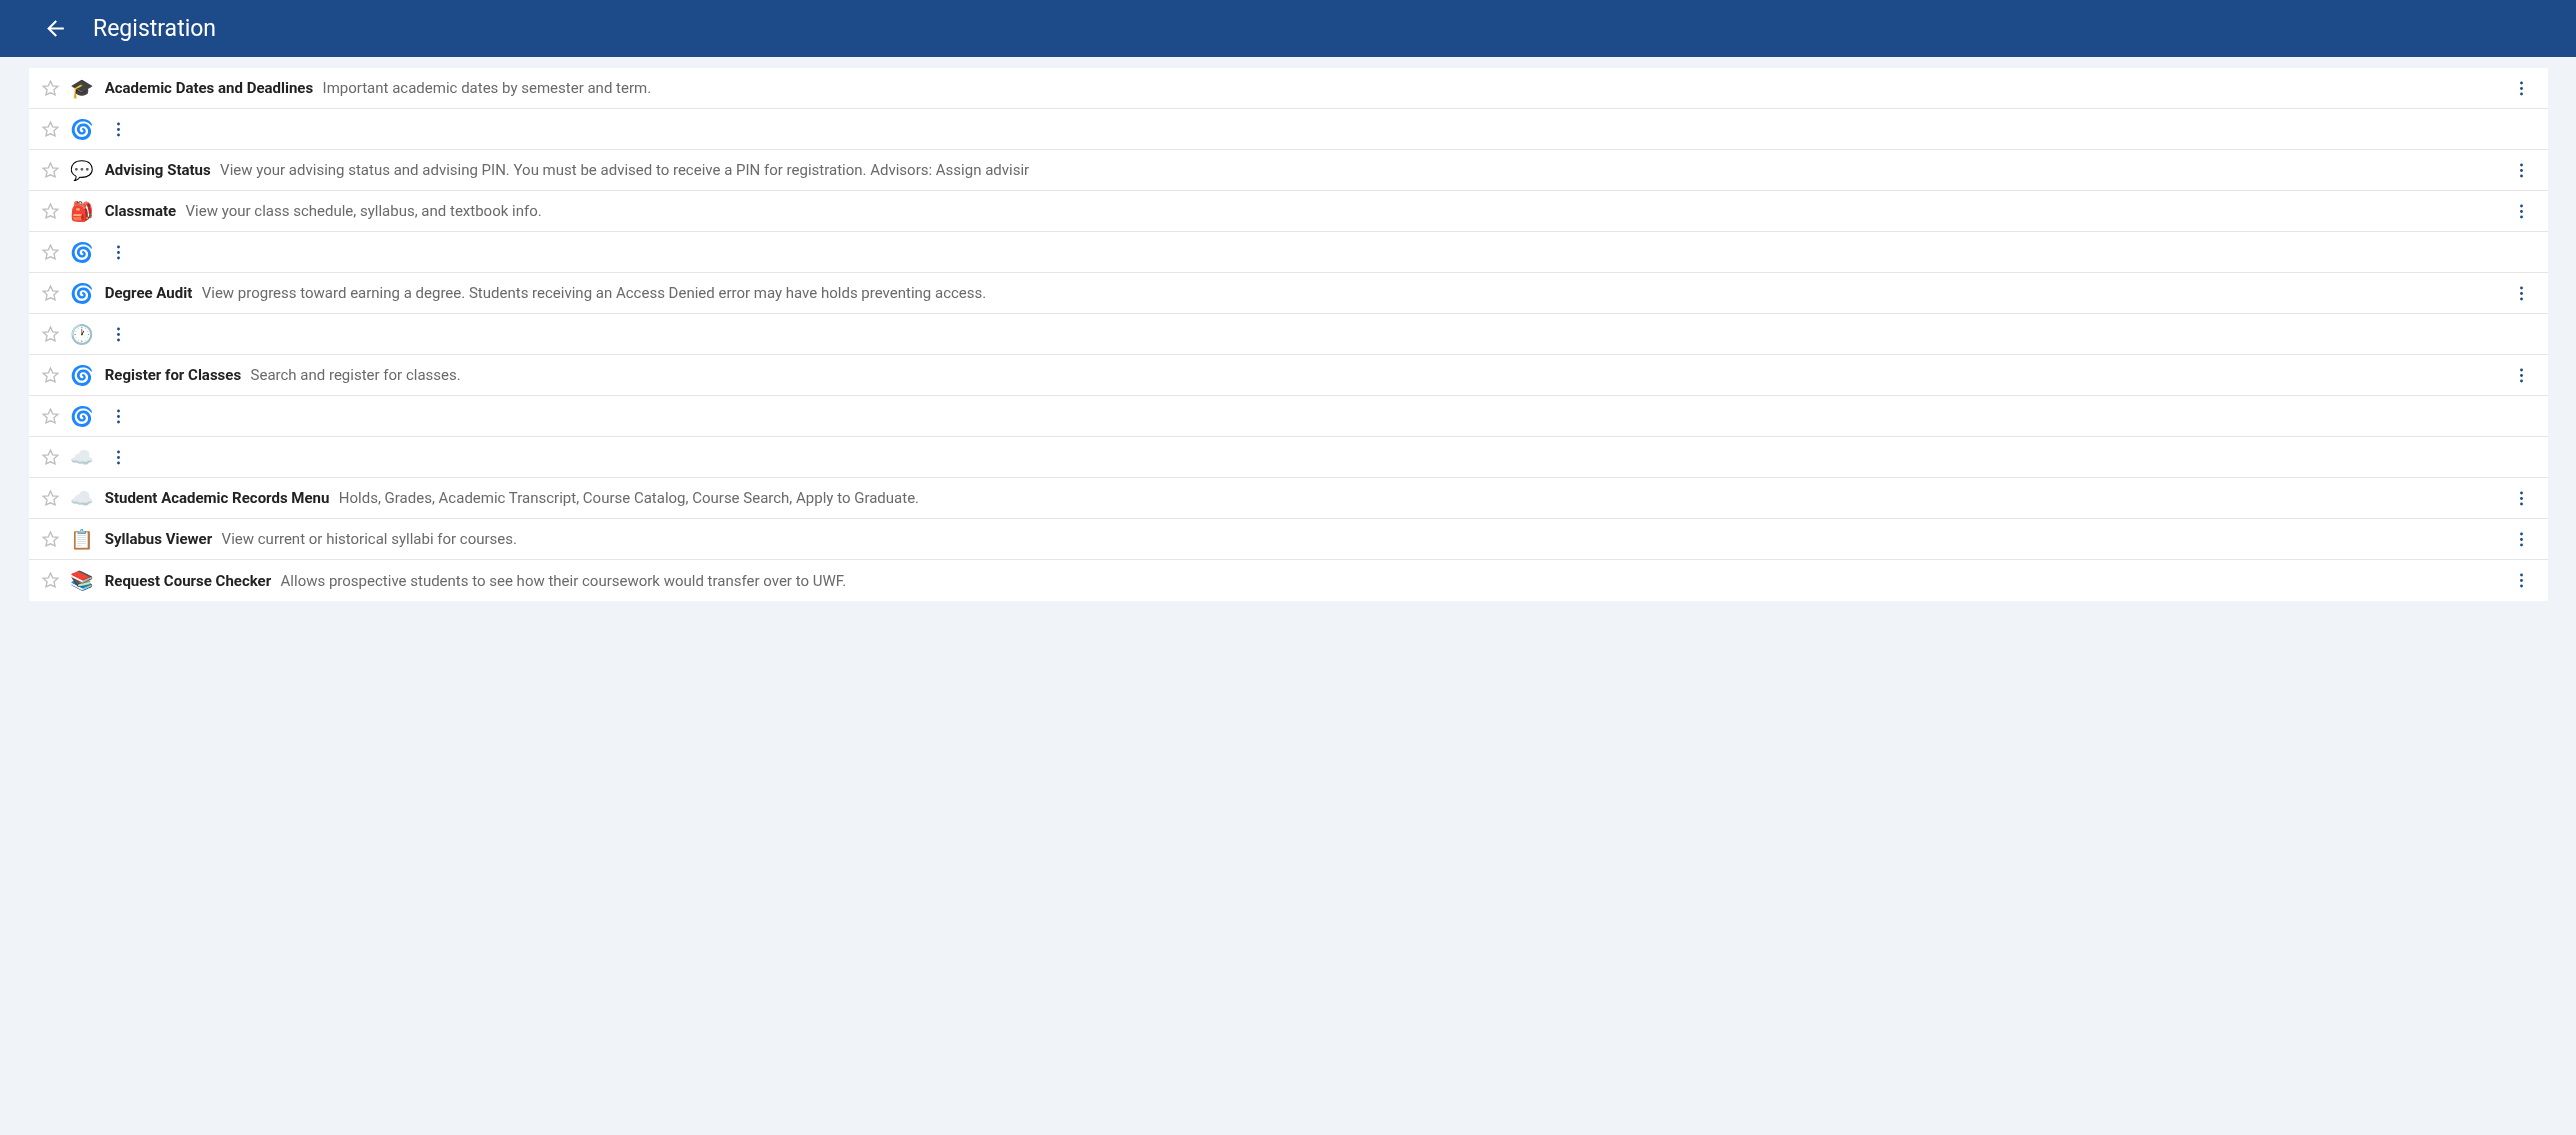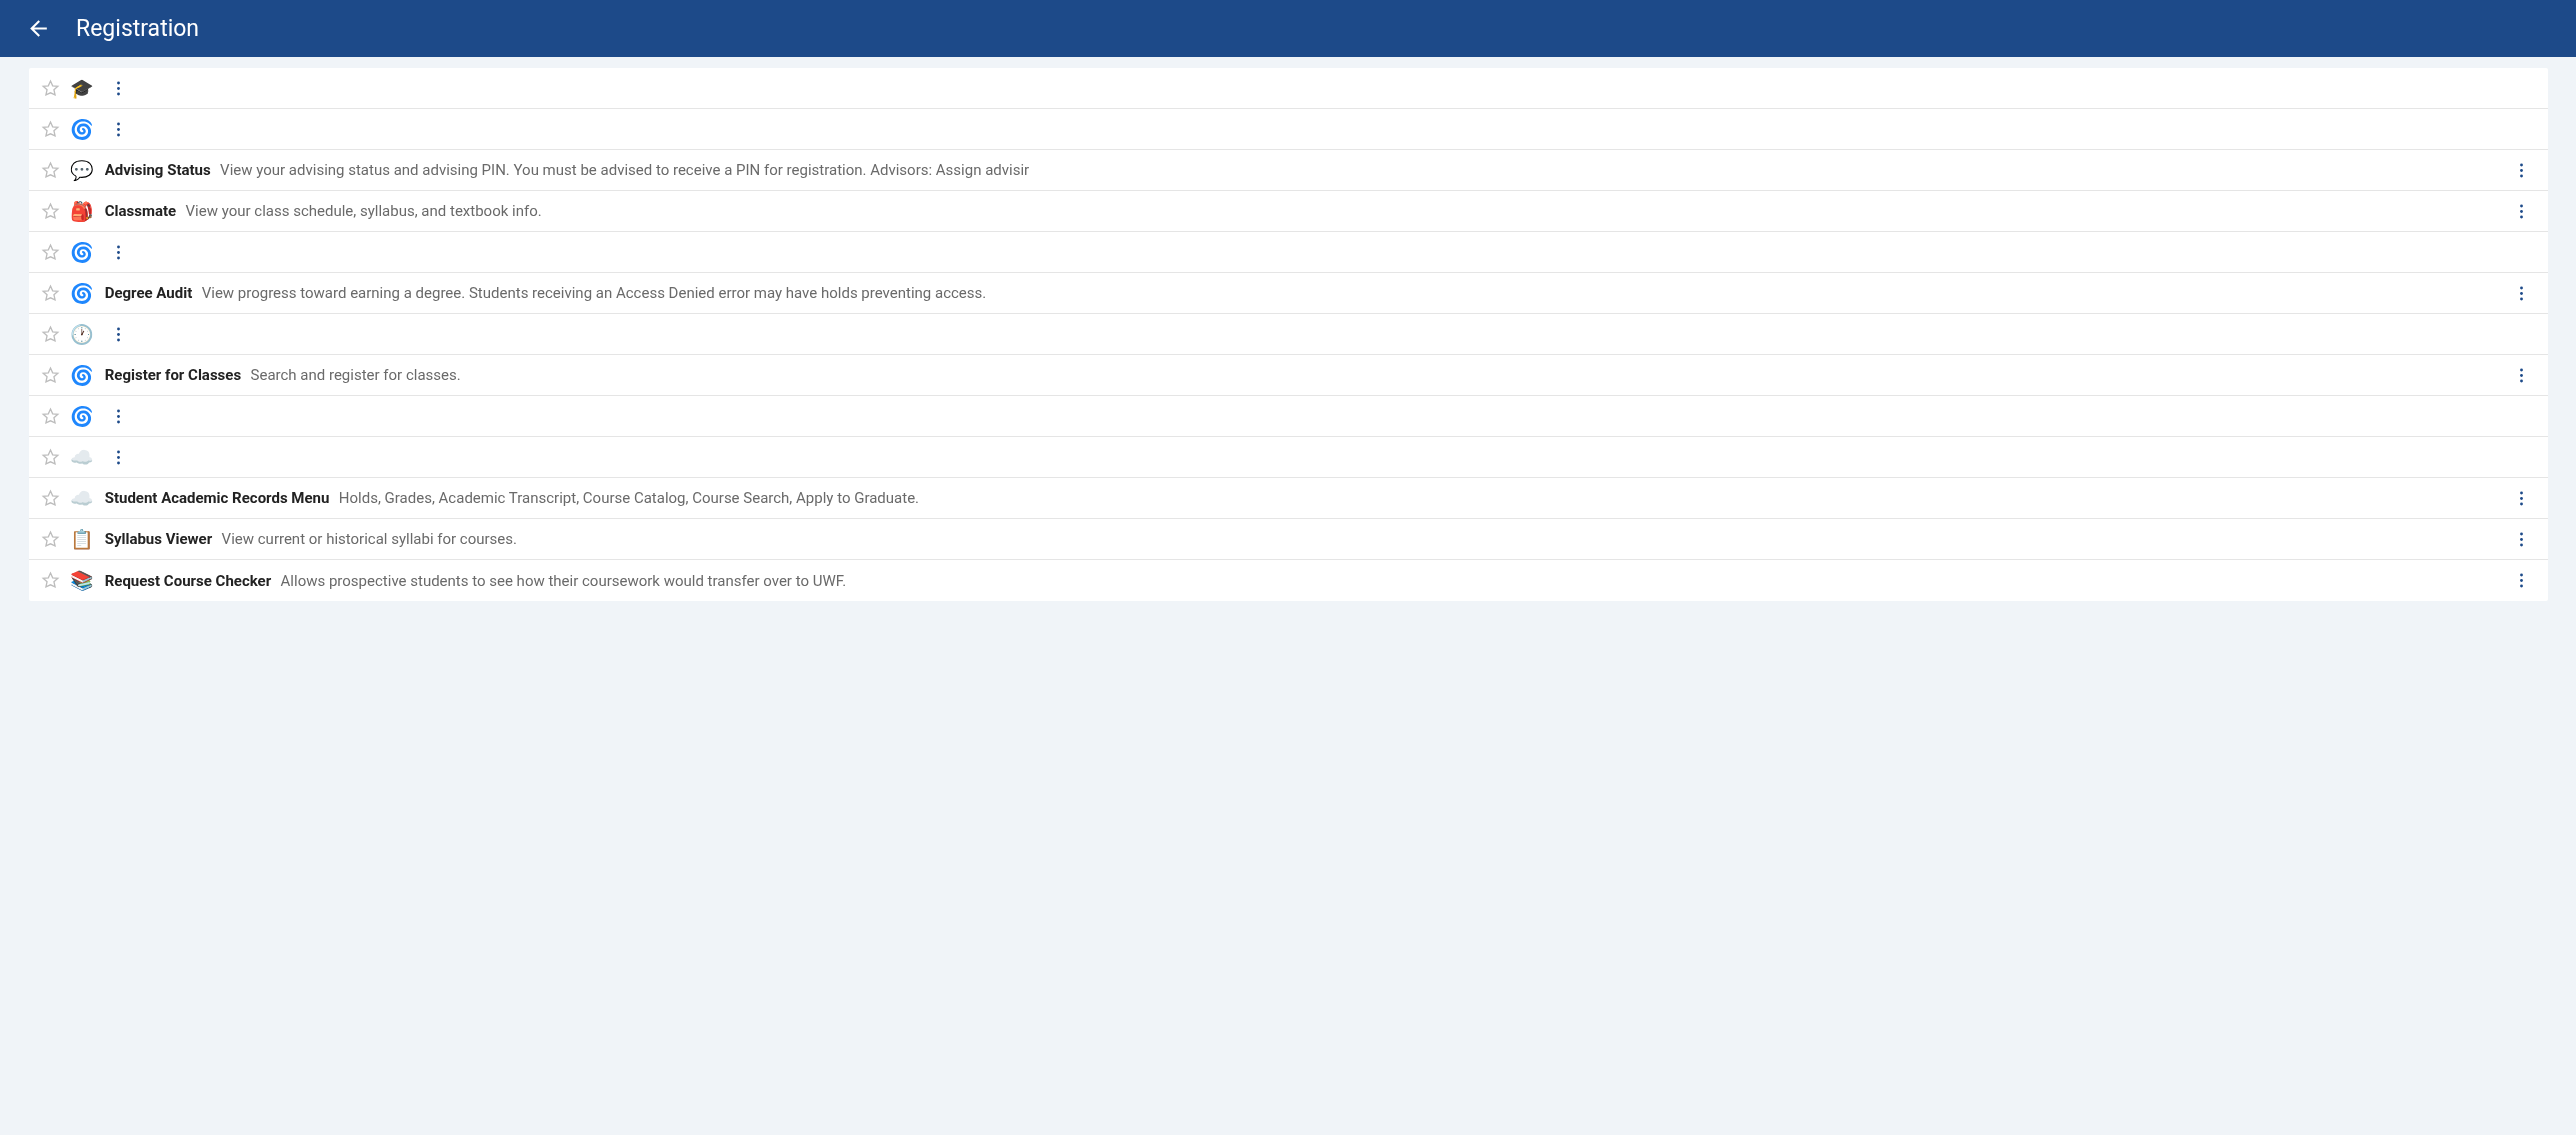--- a/index.html
+++ b/index.html
@@ -10,21 +10,21 @@
     body {
       font-family: -apple-system, BlinkMacSystemFont, "Segoe UI", Roboto, Helvetica, Arial, sans-serif;
       background: #f0f4f8;
       color: #333;
     }
     .header {
       background: #1d4a89;
       height: 57px;
       display: flex;
       align-items: center;
-      padding: 0 19px;
+      padding: 0 36px;
     }
     .back-btn {
       width: 38px;
       height: 38px;
       display: flex;
       align-items: center;
       justify-content: center;
       cursor: pointer;
       margin-right: 19px;
     }
@@ -122,20 +122,24 @@
 
 <div class="content">
 
   <div class="list-item">
     <div class="star">
       <svg viewBox="0 0 24 24">
         <path d="M12 3.5l2.47 5.42 5.93.54-4.48 3.94 1.3 5.82L12 16.9l-5.22 2.32 1.3-5.82L3.6 9.46l5.93-.54L12 3.5z"></path>
       </svg>
     </div>
     <div class="app-icon">🎓</div>
+    <div class="item-text">
+      <span class="item-title">Academic Dates and Deadlines</span>
+      <span class="item-desc">Important academic dates by semester and term.</span>
+    </div>
     <div class="more-btn">
       <svg viewBox="0 0 24 24" width="19" height="19">
         <circle cx="12" cy="5" r="1.8"></circle>
         <circle cx="12" cy="12" r="1.8"></circle>
         <circle cx="12" cy="19" r="1.8"></circle>
       </svg>
     </div>
   </div>
 
   <div class="list-item">

